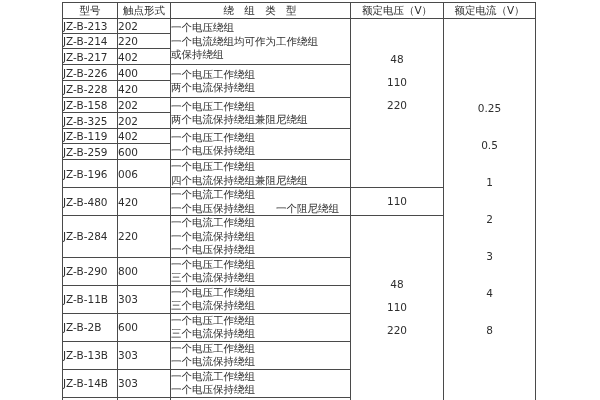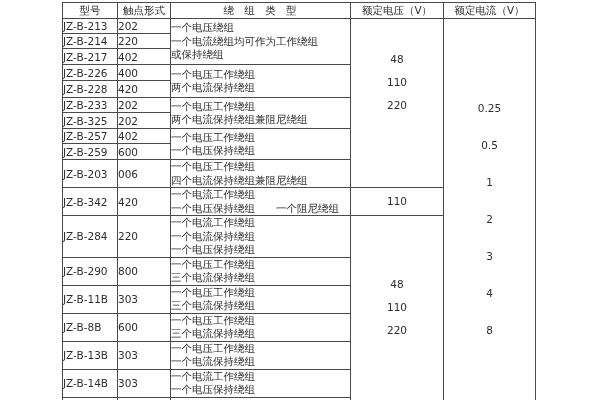--- a/index.html
+++ b/index.html
@@ -96,58 +96,58 @@
         <div>两个电流保持绕组</div>
       </td>
     </tr>
 
     <tr style="height:17px">
       <td class="c">JZ-B-228</td>
       <td class="c">420</td>
     </tr>
 
     <tr style="height:15px">
-      <td class="c">JZ-B-233</td>
+      <td class="c">JZ-B-158</td>
       <td class="c">202</td>
       <td class="w" rowspan="2">
         <div>一个电压工作绕组</div>
         <div>两个电流保持绕组兼阻尼绕组</div>
       </td>
     </tr>
 
     <tr style="height:16px">
       <td class="c">JZ-B-325</td>
       <td class="c">202</td>
     </tr>
 
     <tr style="height:15px">
-      <td class="c">JZ-B-257</td>
+      <td class="c">JZ-B-119</td>
       <td class="c">402</td>
       <td class="w" rowspan="2">
         <div>一个电压工作绕组</div>
         <div>一个电压保持绕组</div>
       </td>
     </tr>
 
     <tr style="height:16px">
       <td class="c">JZ-B-259</td>
       <td class="c">600</td>
     </tr>
 
     <tr style="height:26px">
-      <td class="c">JZ-B-203</td>
+      <td class="c">JZ-B-196</td>
       <td class="c">006</td>
       <td class="w">
         <div>一个电压工作绕组</div>
         <div>四个电流保持绕组兼阻尼绕组</div>
       </td>
     </tr>
 
     <tr style="height:25px">
-      <td class="c">JZ-B-342</td>
+      <td class="c">JZ-B-480</td>
       <td class="c">420</td>
       <td class="w">
         <div>一个电流工作绕组</div>
         <div>一个电压保持绕组　　一个阻尼绕组</div>
       </td>
       <td class="v">
         <div class="vstack">
           <div>110</div>
         </div>
       </td>
@@ -182,21 +182,21 @@
     <tr style="height:25px">
       <td class="c">JZ-B-11B</td>
       <td class="c">303</td>
       <td class="w">
         <div>一个电压工作绕组</div>
         <div>三个电流保持绕组</div>
       </td>
     </tr>
 
     <tr style="height:26px">
-      <td class="c">JZ-B-8B</td>
+      <td class="c">JZ-B-2B</td>
       <td class="c">600</td>
       <td class="w">
         <div>一个电压工作绕组</div>
         <div>三个电流保持绕组</div>
       </td>
     </tr>
 
     <tr style="height:26px">
       <td class="c">JZ-B-13B</td>
       <td class="c">303</td>

